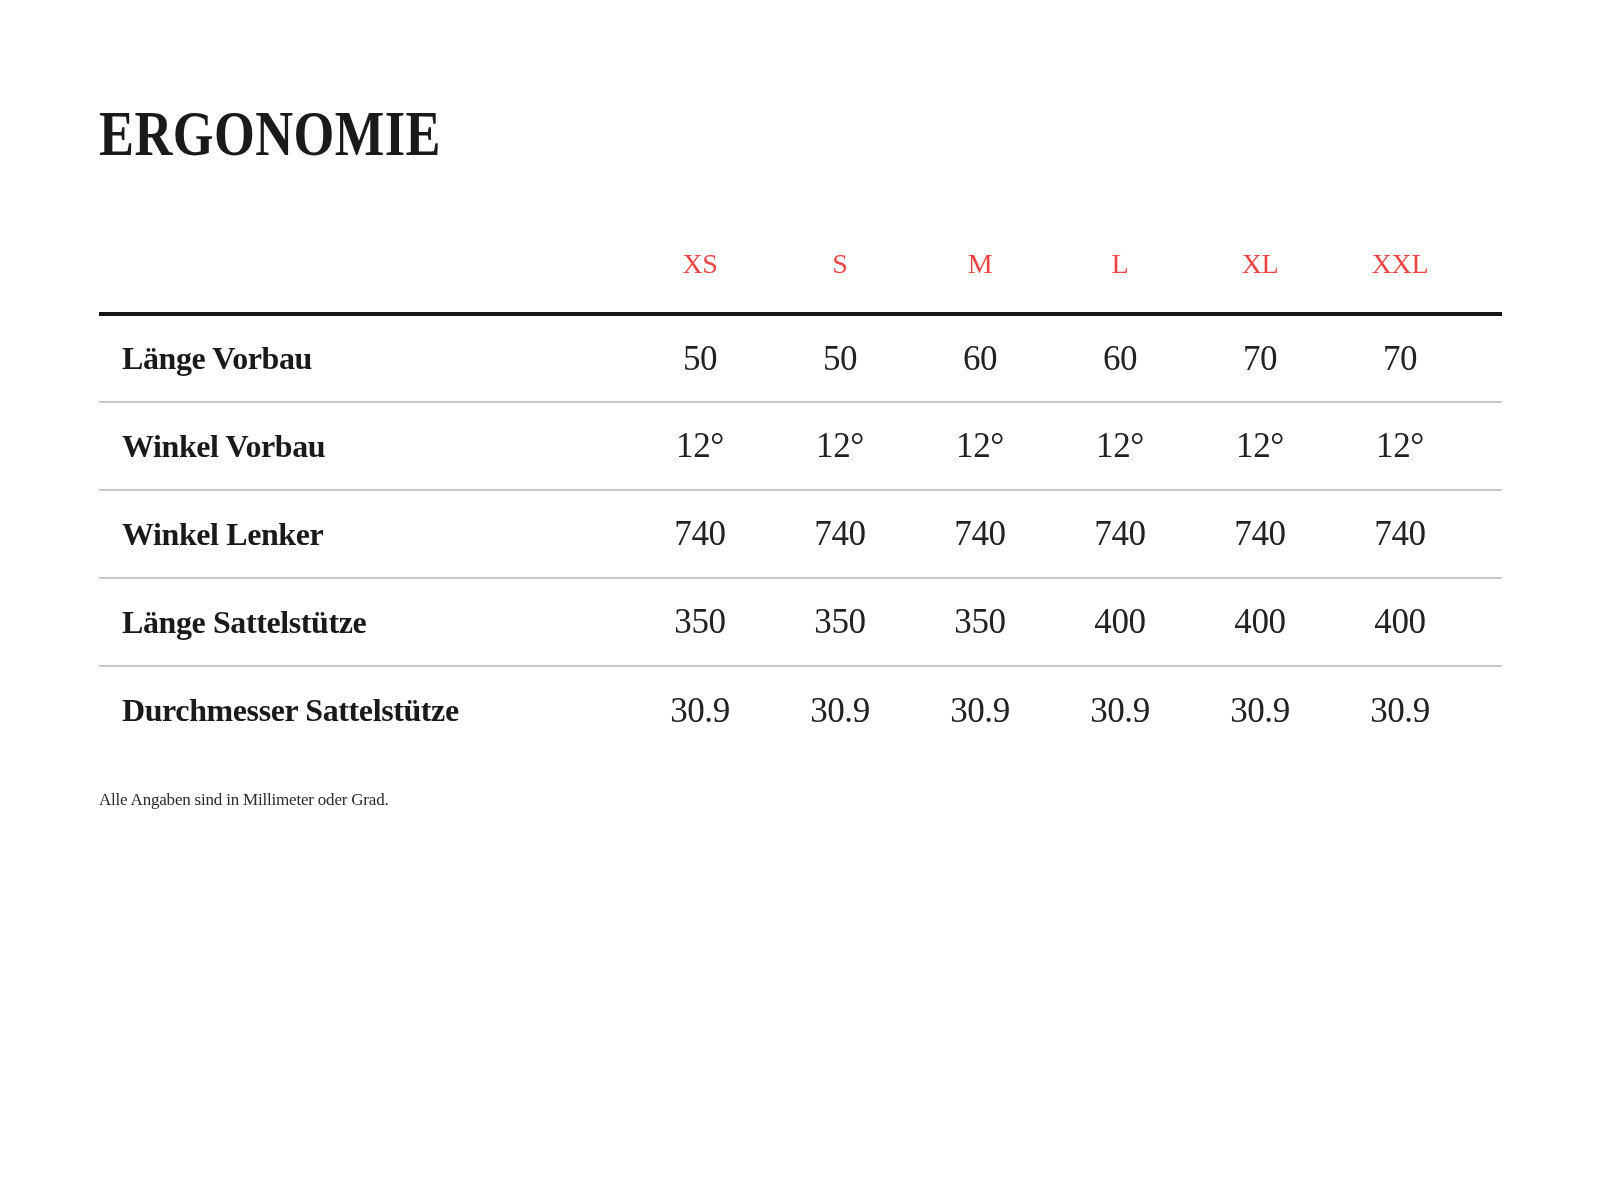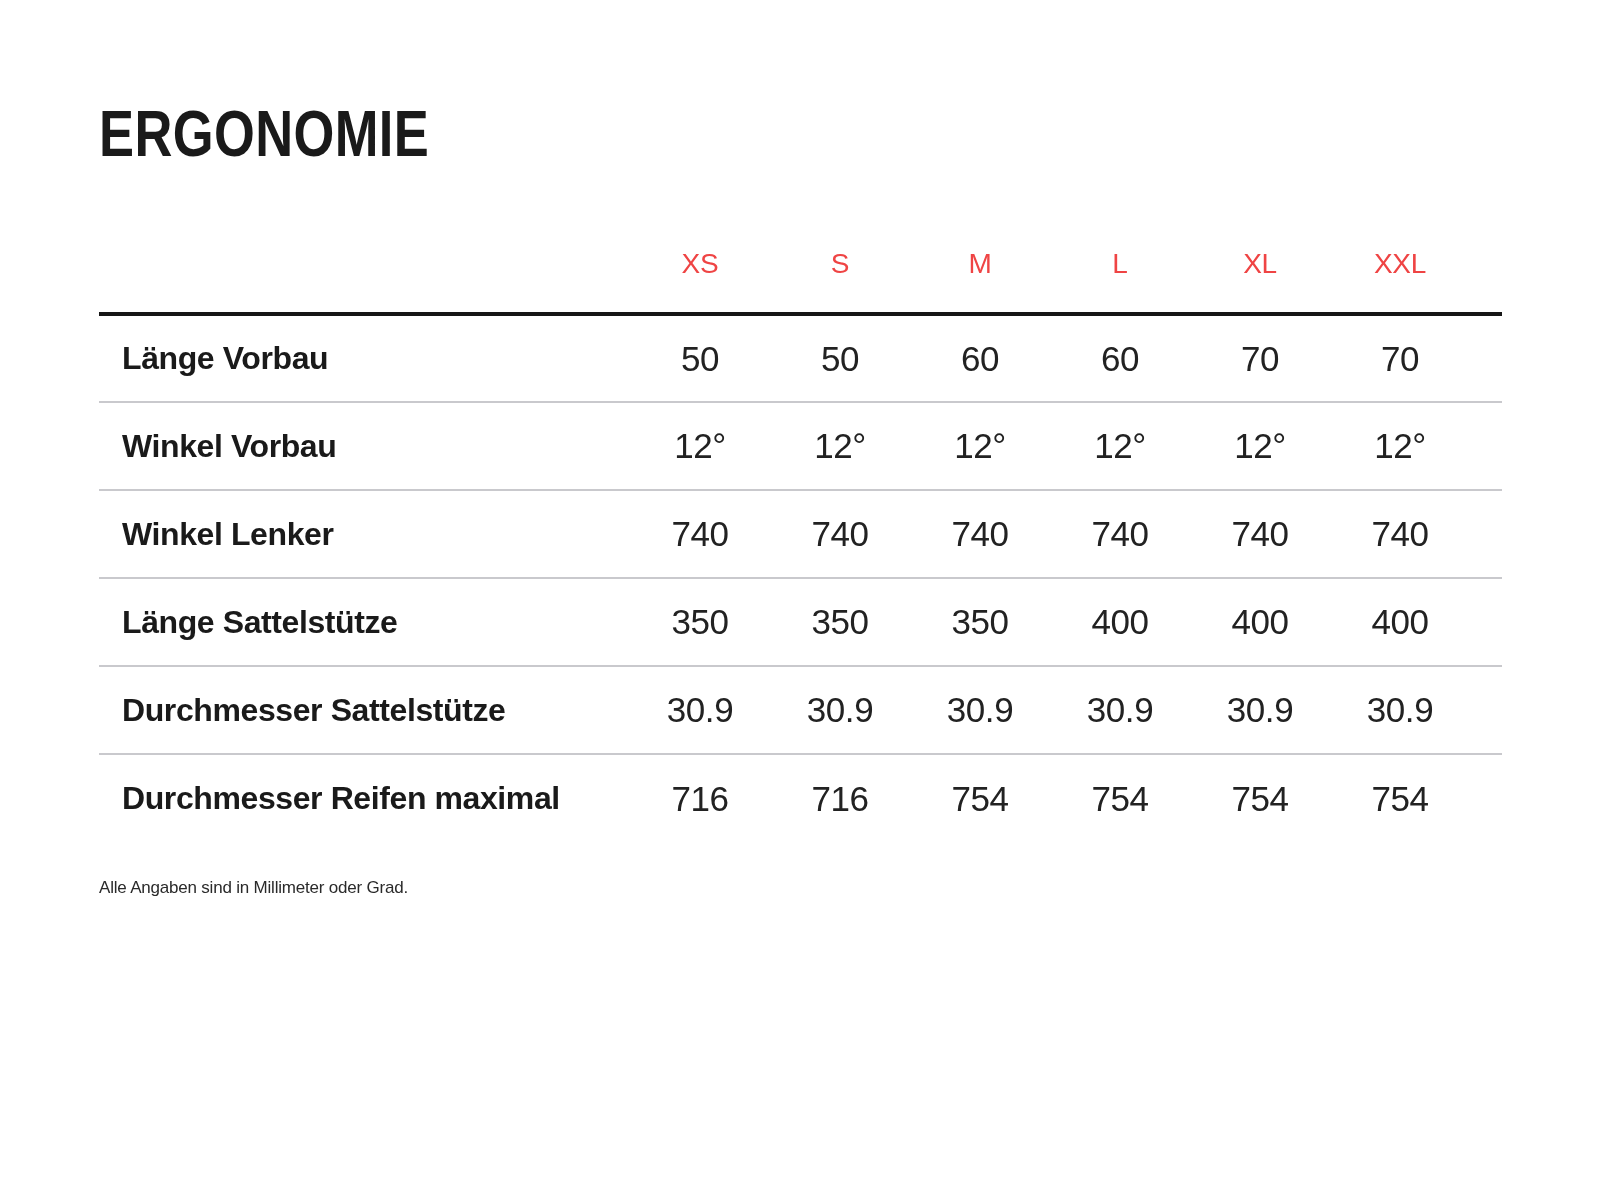--- a/index.html
+++ b/index.html
@@ -11,20 +11,21 @@
     font-family: "Liberation Sans", sans-serif;
     color: #1d1d1d;
     -webkit-font-smoothing: antialiased;
   }
 
   .page {
     position: relative;
     width: 1600px;
     min-height: 1200px;
     overflow: hidden;
+    font-family: Liberation Serif, serif;
   }
 
   .page-title {
     margin: 102px 0 0 99px;
     font-size: 64px;
     line-height: 1.0;
     font-weight: 700;
     letter-spacing: 0.5px;
     color: #1a1a1a;
     transform: scaleX(0.82);
@@ -177,29 +178,19 @@
         <th class="row-label">Durchmesser Sattelstütze</th>
         <td class="cell">30.9</td>
         <td class="cell">30.9</td>
         <td class="cell">30.9</td>
         <td class="cell">30.9</td>
         <td class="cell">30.9</td>
         <td class="cell">30.9</td>
         <td></td>
       </tr>
 
-      <tr>
-        <th class="row-label">Durchmesser Reifen maximal</th>
-        <td class="cell">716</td>
-        <td class="cell">716</td>
-        <td class="cell">754</td>
-        <td class="cell">754</td>
-        <td class="cell">754</td>
-        <td class="cell">754</td>
-        <td></td>
-      </tr>
 
     </tbody>
   </table>
 
   <p class="footnote">Alle Angaben sind in Millimeter oder Grad.</p>
 
 </div>
 
 </body></html>

